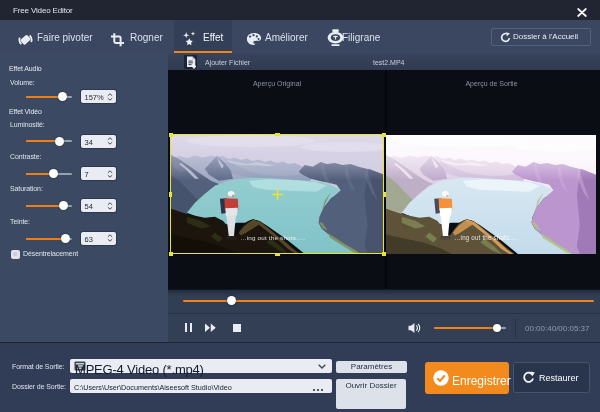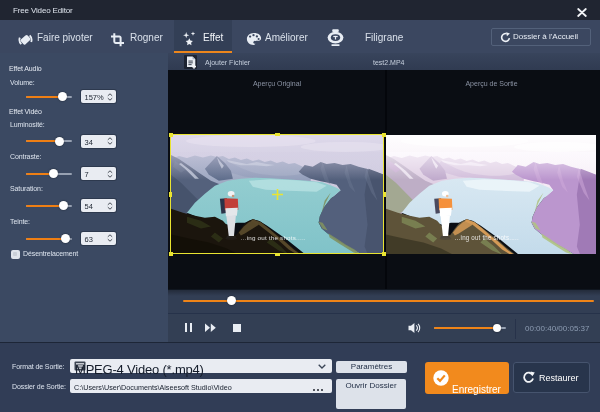--- a/index.html
+++ b/index.html
@@ -81,21 +81,21 @@
  <ellipse cx="8.5" cy="8.6" rx="4.7" ry="3.4" fill="#3b4760"></ellipse>
  <rect x="6.3" y="6.9" width="4.4" height="1.2" fill="#e8edf4"></rect>
  <rect x="7.9" y="6.9" width="1.2" height="3.6" fill="#e8edf4"></rect>
  <rect x="4.4" y="15.2" width="8.2" height="1.7" rx="0.6" fill="#e8edf4"></rect>
 </svg>
 
 <div class="tabtxt" style="left:37px;top:31.5px">Faire pivoter</div>
 <div class="tabtxt" style="left:130px;top:31.5px">Rogner</div>
 <div class="tabtxt" style="left:203px;top:31.5px;color:#f2f5f9">Effet</div>
 <div class="tabtxt" style="left:265px;top:31.5px">Améliorer</div>
-<div class="tabtxt" style="left:365px;top:31.5px">Filigrane</div>
+<div class="tabtxt" style="left:342px;top:31.5px">Filigrane</div>
 
 <div class="abs" style="left:491px;top:27.5px;width:100px;height:18px;border:1px solid #53617a;border-radius:2px;box-sizing:border-box"></div>
 <svg class="abs" style="left:500px;top:31.5px" width="11" height="11" viewBox="0 0 11 11">
  <path d="M9.4,6.2 A3.9,3.9 0 1 1 6.6,1.7" stroke="#eef2f7" stroke-width="1.6" fill="none"></path>
  <path d="M6.2,0.2 L9.9,1.5 6.9,4.3 Z" fill="#eef2f7"></path>
 </svg>
 <div class="abs" style="left:513px;top:32px;font-size:8px;color:#e8edf5;white-space:nowrap">Dossier à l'Accueil</div>
 
 <div class="abs" style="left:0;top:53px;width:168px;height:289px;background:#3b4962"></div>
 <div class="lbl" style="left:9px;top:64.5px;color:#e6ebf3">Effet Audio</div>
@@ -328,20 +328,20 @@
 <div class="whitebox" style="left:70px;top:378.5px;width:262px;height:14.5px"></div>
 <div class="abs" style="left:74px;top:382.8px;font-size:7.2px;color:#141c2a;white-space:nowrap">C:\Users\User\Documents\Aiseesoft Studio\Video</div>
 <div class="abs" style="left:313px;top:388.5px;width:2.2px;height:2.2px;border-radius:50%;background:#20262f;box-shadow:4px 0 0 #20262f,8px 0 0 #20262f"></div>
 <div class="btn-light" style="left:336px;top:379px;width:70px;height:30px;line-height:14px">Ouvrir Dossier</div>
 
 <div class="abs" style="left:424.5px;top:361.5px;width:84px;height:32px;background:#f28a1d;border-radius:3px"></div>
 <svg class="abs" style="left:433px;top:369.5px" width="16" height="16" viewBox="0 0 16 16">
  <circle cx="8" cy="8" r="7.7" fill="#fff"></circle>
  <path d="M4.3,8.2 L7,10.9 11.8,5.4" stroke="#f28a1d" stroke-width="2.2" fill="none"></path>
 </svg>
-<div class="abs" style="left:452px;top:384px;font-size:10px;color:#fff">Enregistrer</div>
+<div class="abs" style="left:452px;top:374px;font-size:12px;color:#fff">Enregistrer</div>
 
 <div class="abs" style="left:513px;top:362px;width:76.5px;height:30.5px;background:#28354c;border:1px solid #46546e;border-radius:3px;box-sizing:border-box"></div>
 <svg class="abs" style="left:522px;top:371px" width="13" height="13" viewBox="0 0 13 13">
  <path d="M10.8,4.2 A4.6,4.6 0 1 0 11.1,7.6" stroke="#f2f4f7" stroke-width="1.8" fill="none"></path>
  <path d="M8.6,0.4 L12.8,1.6 10.2,5.3 Z" fill="#f2f4f7"></path>
 </svg>
 <div class="abs" style="left:539px;top:372.5px;font-size:9px;color:#fff">Restaurer</div>
 
 </body></html>

